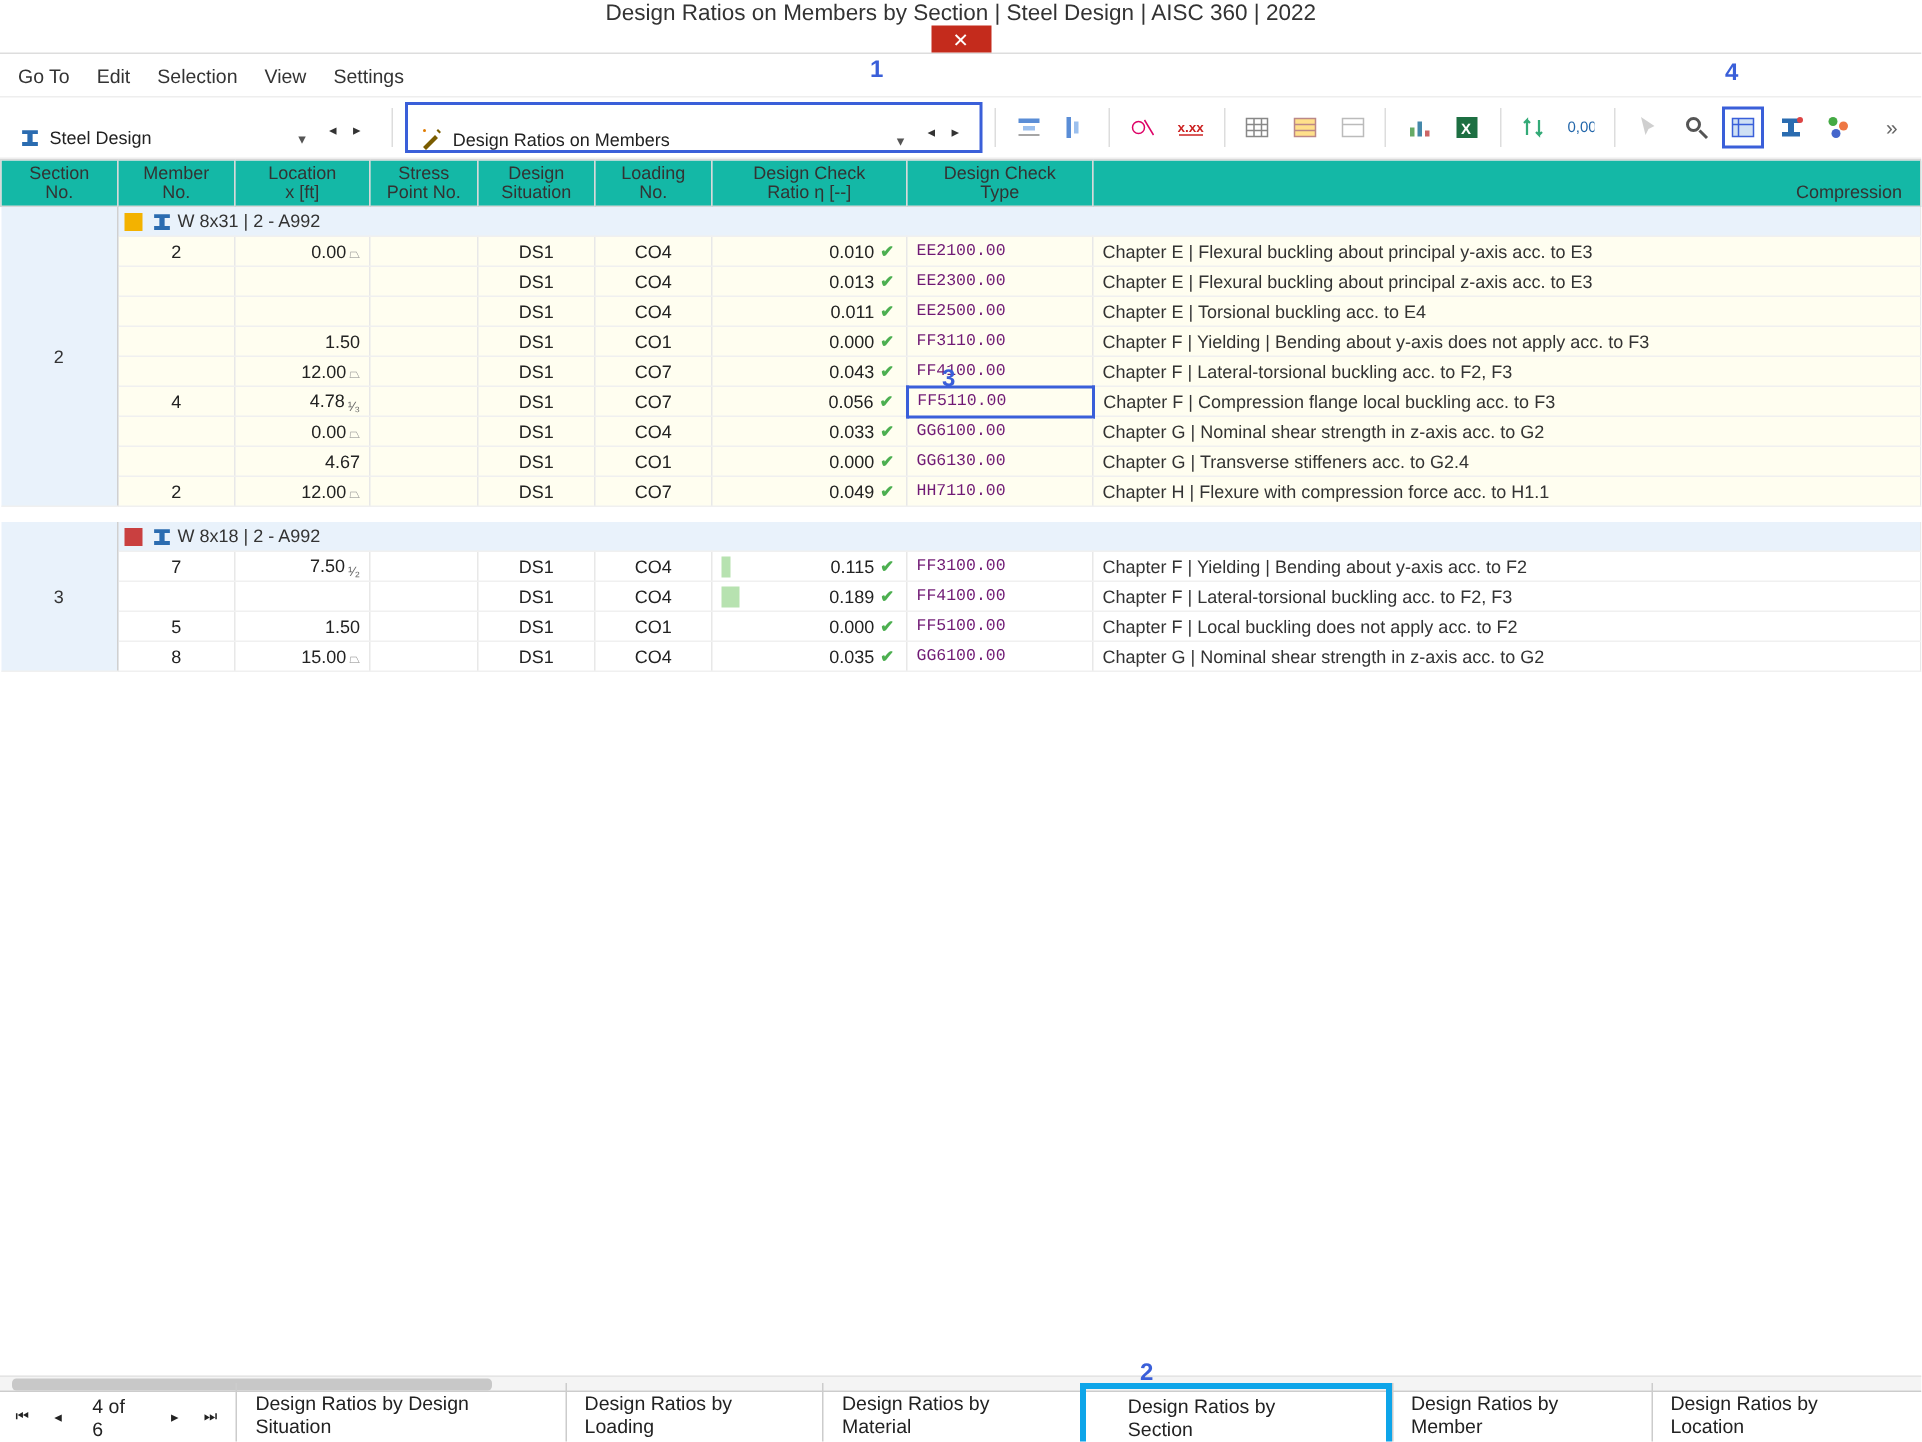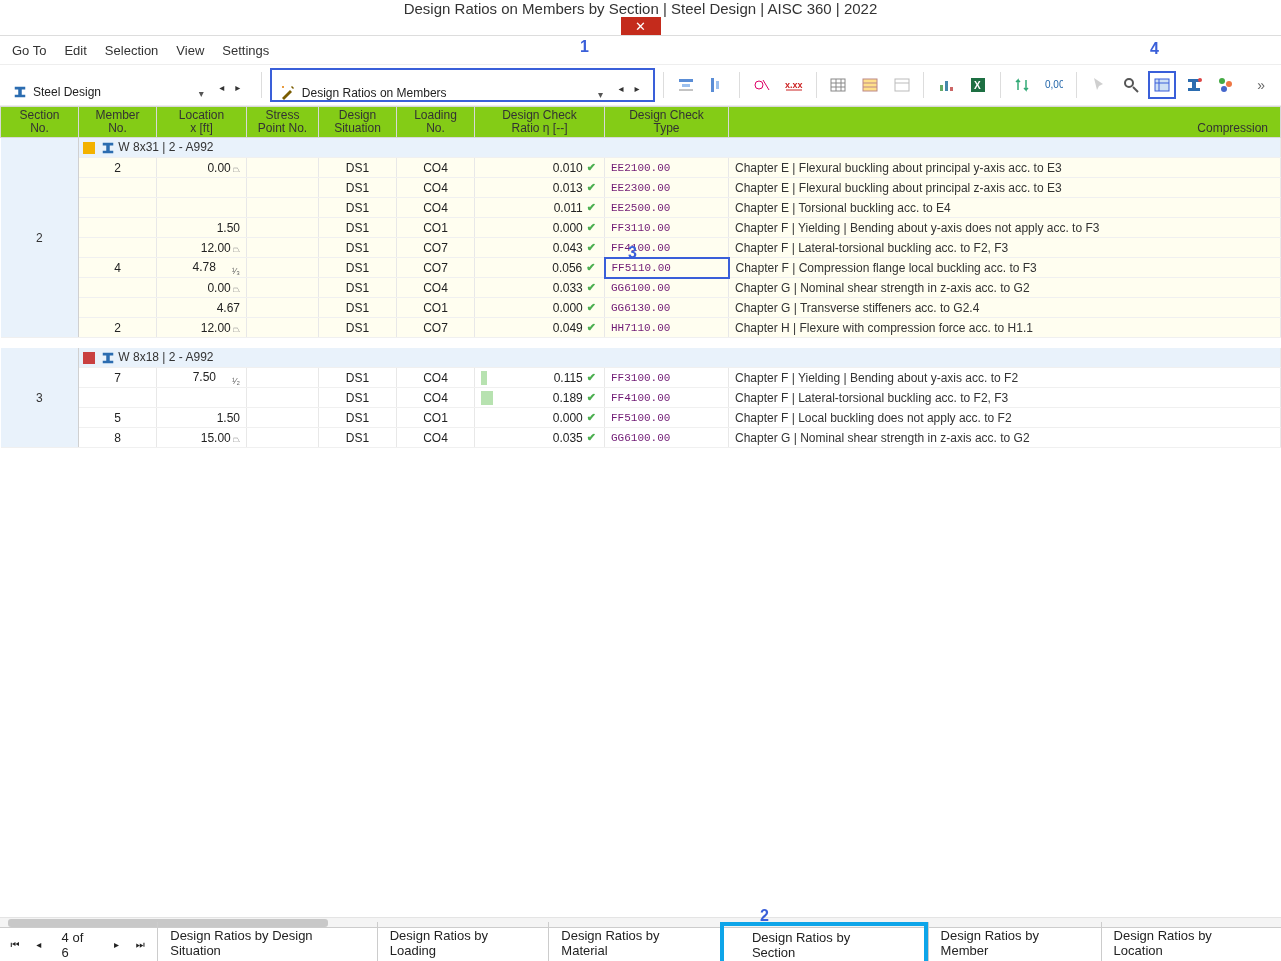--- a/index.html
+++ b/index.html
@@ -15,41 +15,41 @@
 .nav-arrows .arr { width:16px; height:24px; display:flex;align-items:center;justify-content:center; font-size:10px; color:#333;}
 .combo-main { width:250px; }
 .combo-hl { border:2px solid #3a5fd9; height:34px; width:390px; padding:0 8px;}
 .sep { width:1px; height:26px; background:#ddd; margin:0 4px;}
 .tbtn { width:28px; height:28px; display:flex;align-items:center;justify-content:center; border:1px solid transparent;}
 .tbtn.hl { border:2px solid #3a5fd9; }
 .icon-beam { width:14px; height:14px; }
 .callout { position:absolute; color:#3a5fd9; font-weight:600; font-size:16px; pointer-events:none;}
 .tablewrap { flex:1; overflow:auto; position:relative;}
 table { border-collapse:collapse; width:100%; table-layout:fixed;}
-thead th { background:#84cc16; border:1px solid #d8d8d8; font-weight:400; font-size:12px; color:#333; height:20px; padding:2px 4px; text-align:center; line-height:1.1;}
+thead th { background:#14b8a6; border:1px solid #d8d8d8; font-weight:400; font-size:12px; color:#333; height:20px; padding:2px 4px; text-align:center; line-height:1.1;}
 tbody td { border-right:1px solid #e8e8e8; border-bottom:1px solid #f0f0f0; height:20px; padding:0 6px; font-size:12px; vertical-align:middle;}
 .sect-col { background:#efefef; text-align:center; border-right:1px solid #d0d0d0;}
 .group-row td { background:#e9f2fb; font-size:12px; color:#333; padding:2px 4px;}
 .group-row .swatch { display:inline-block; width:12px; height:12px; margin-right:6px; vertical-align:middle;}
 .r-num { text-align:right; font-variant-numeric: tabular-nums;}
 .r-center { text-align:center;}
 .ratio-cell { display:flex; align-items:center; justify-content:flex-end; gap:4px; padding-right:2px;}
 .ratio-bar { width:6px; height:14px; background:#b7e2b0; margin-right:auto;}
 .check { color:#4caf50; font-weight:bold; font-size:11px;}
 .code-cell { text-align:left; font-family:"Consolas","Courier New",monospace; font-size:11px; color:#701a75; padding-right:6px;}
 .code-cell.hl { border:2px solid #3a5fd9; }
 .desc { text-align:left; color:#333;}
 .yellowish td { background:#fffef0;}
 .footer { height:34px; border-top:1px solid #ccc; display:flex; align-items:center; gap:0; padding:0 6px; font-size:13px; position:relative;}
 .footer .pager { display:flex; align-items:center; gap:6px; padding-right:8px;}
 .footer .pager .pb { width:18px; height:18px; display:flex;align-items:center;justify-content:center; font-size:10px;}
 .footer .tab { padding:6px 12px; border-left:1px solid #ccc; cursor:default;}
 .footer .tab.hl { border:4px solid #0ea5e9; padding:4px 28px;}
 .loc-sym { font-size:9px; color:#888; margin-left:2px;}
-.frac { font-size:9px; vertical-align:sub; color:#666; margin-left:16px;}
+.frac { font-size:9px; vertical-align:sub; color:#666; margin-left:2px;}
 .scrollhint { height:10px; background:#f4f4f4; border-top:1px solid #e4e4e4; position:relative;}
 .scrollhint .thumb{ position:absolute; left:8px; top:1px; height:8px; width:320px; background:#c8c8c8; border-radius:3px;}
 svg { display:block; }
 </style>
 </head>
 <body>
 
 <div class="titlebar">
   <span>Design Ratios on Members by Section | Steel Design | AISC 360 | 2022</span>
   <div class="close">✕</div>

